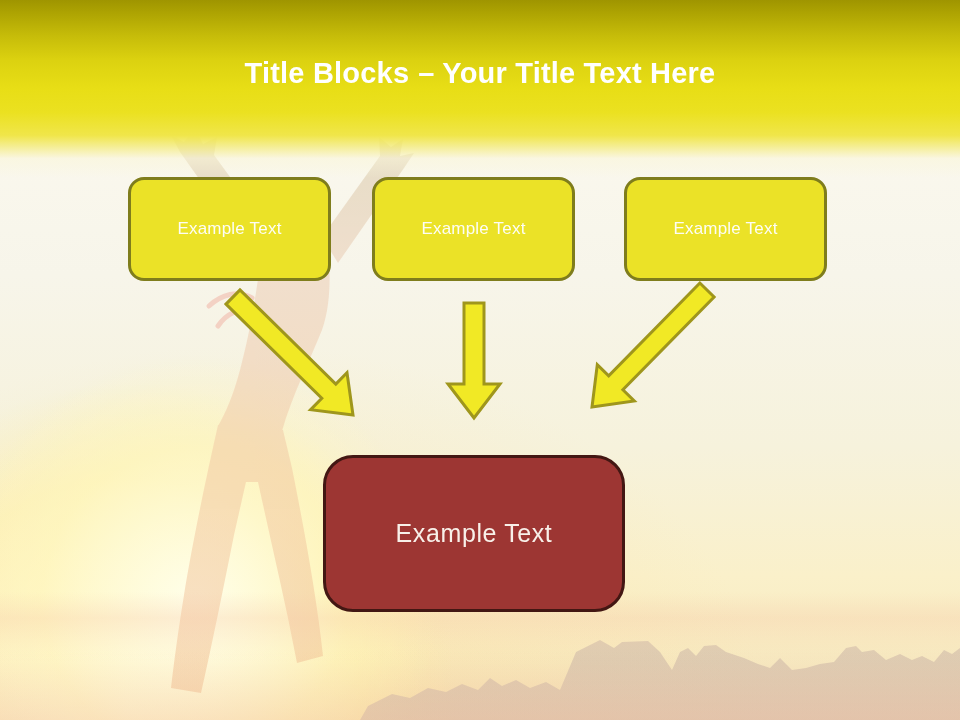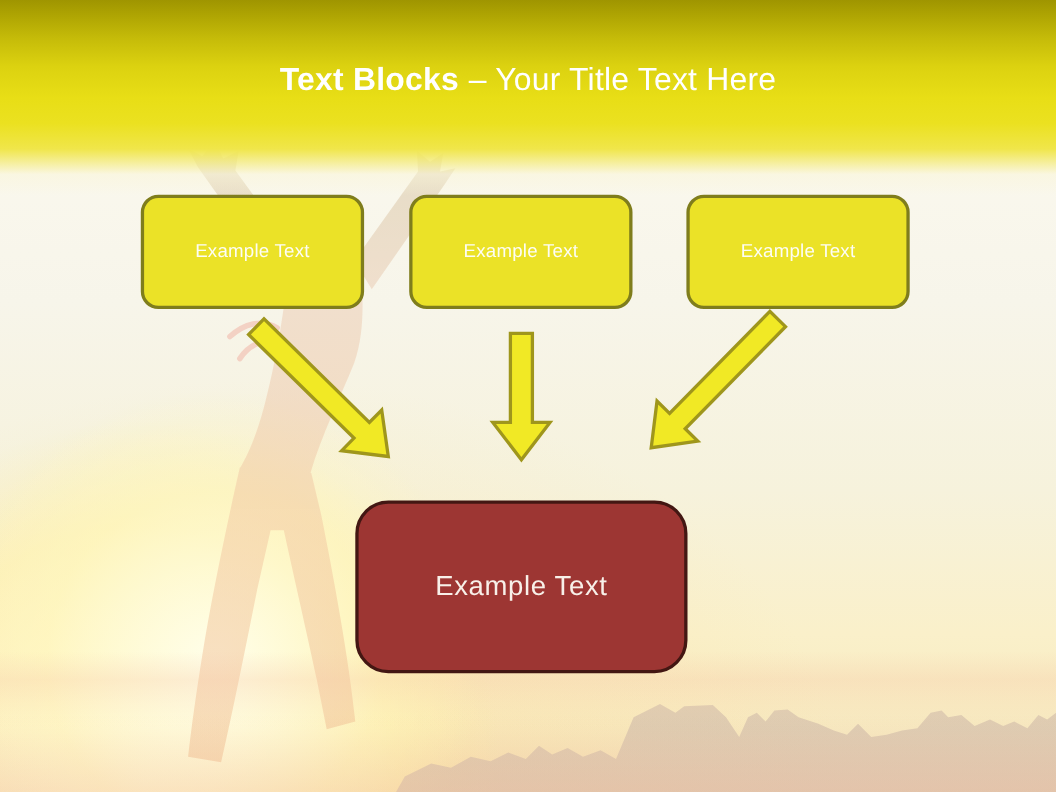--- a/index.html
+++ b/index.html
@@ -37,21 +37,21 @@
       rgba(250,245,215,0.55) 89%, rgba(250,245,215,0) 100%);
   }
 
   
   .title{
     position:absolute;left:0;right:0;top:52px;margin:0;
     text-align:center;color:#ffffff;font-size:29px;font-weight:400;
     letter-spacing:0.2px;line-height:42px;
   }
   .title .t-bold{font-weight:700;}
-  .title .t-rest{margin-left:9px;font-weight:400;}
+  .title .t-rest{margin-left:9px;font-weight:700;}
 
   
   .yellow-box{
     position:absolute;top:177px;width:203px;height:104px;box-sizing:border-box;
     background:#ebe227;border:3px solid #7f7d1c;border-radius:16px;
     display:flex;align-items:center;justify-content:center;
     color:#fdfdf5;font-size:17px;letter-spacing:0.2px;
   }
   .yb1{left:128px;} .yb2{left:372px;} .yb3{left:624px;}
 
@@ -103,21 +103,21 @@
       </linearGradient>
     </defs>
     <path opacity="0.62" fill="url(#mGrad)" d="M368 706 L392 694 L410 698 L428 688 L446 692 L462 684 L478 690 L490 678 L502 686 L516 680 L530 688 L546 682 L560 690 L576 652 L600 640 L614 648 L622 642 L648 641 L660 652 L672 670 L680 652 L688 648 L696 656 L704 646 L716 645 L726 652 L744 658 L758 664 L770 668 L780 658 L792 670 L806 668 L820 664 L834 662 L846 648 L856 646 L862 652 L874 650 L886 660 L900 654 L912 660 L922 656 L934 662 L944 650 L952 654 L960 648 L960 720 L360 720 Z"></path>
   </svg>
 
   <div class="layer bg-horizon"></div>
   <div class="layer bg-bottomwarm"></div>
 
   <div class="layer title-band"></div>
   <h1 class="title">
-    <span class="t-bold">Text Blocks</span><span class="t-rest">– Your Title Text Here</span>
+    <span class="t-bold">Title Blocks</span><span class="t-rest">– Your Title Text Here</span>
   </h1>
 
   <div class="yellow-box yb1">
     <span>Example Text</span>
   </div>
   <div class="yellow-box yb2">
     <span>Example Text</span>
   </div>
   <div class="yellow-box yb3">
     <span>Example Text</span>

